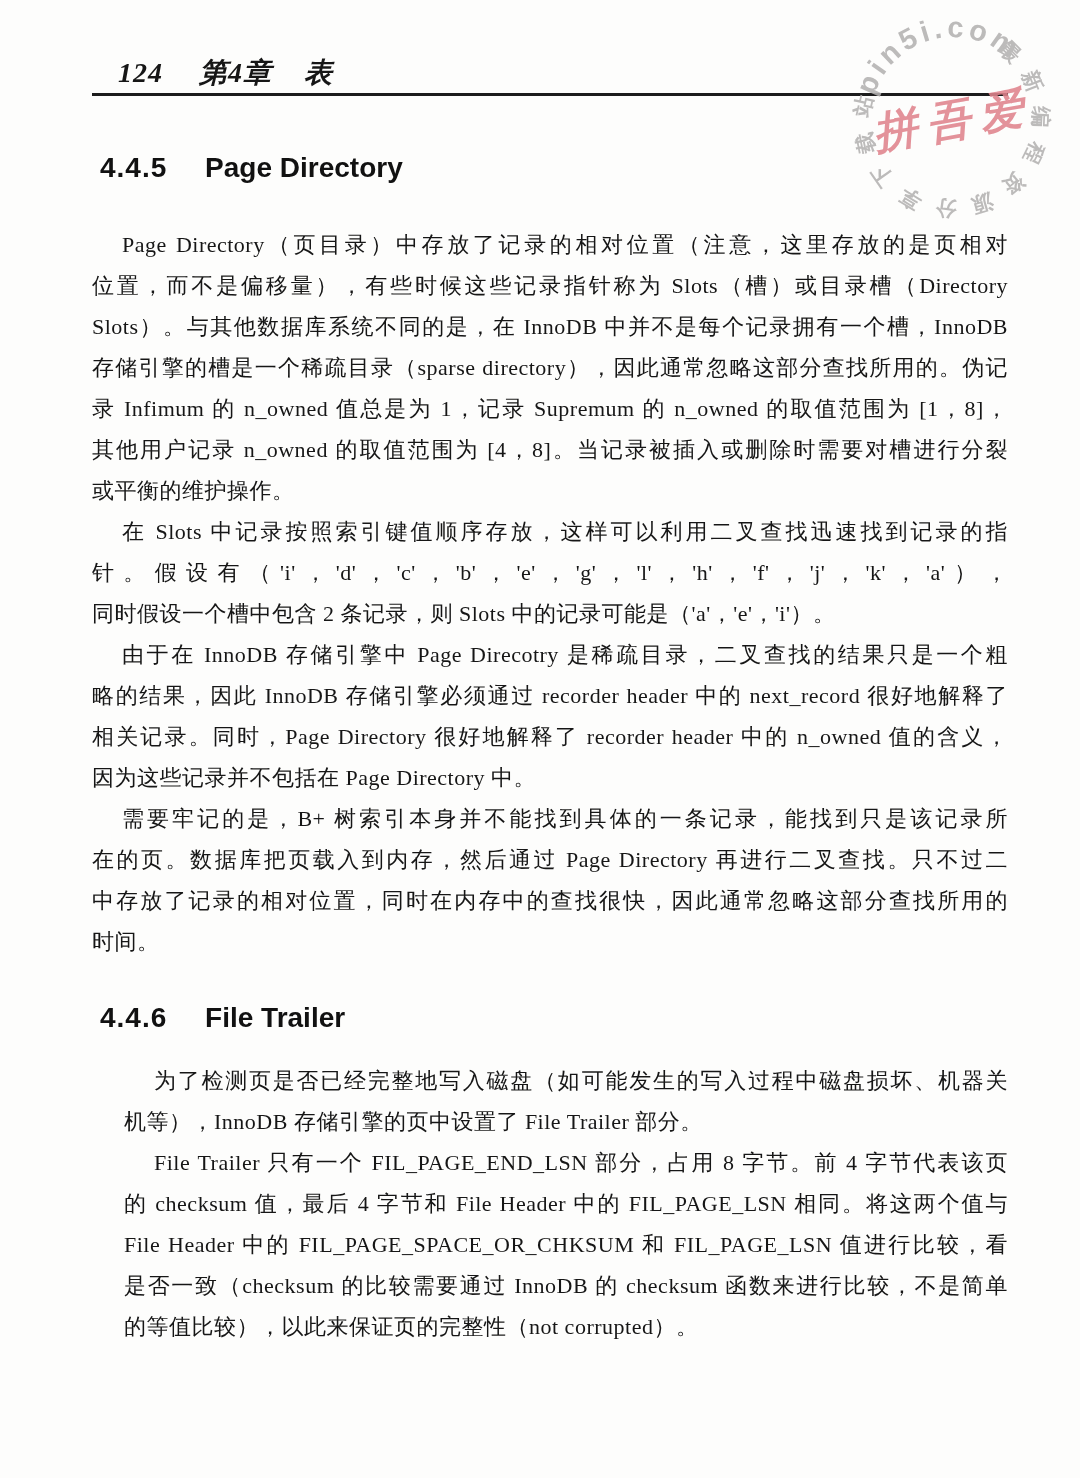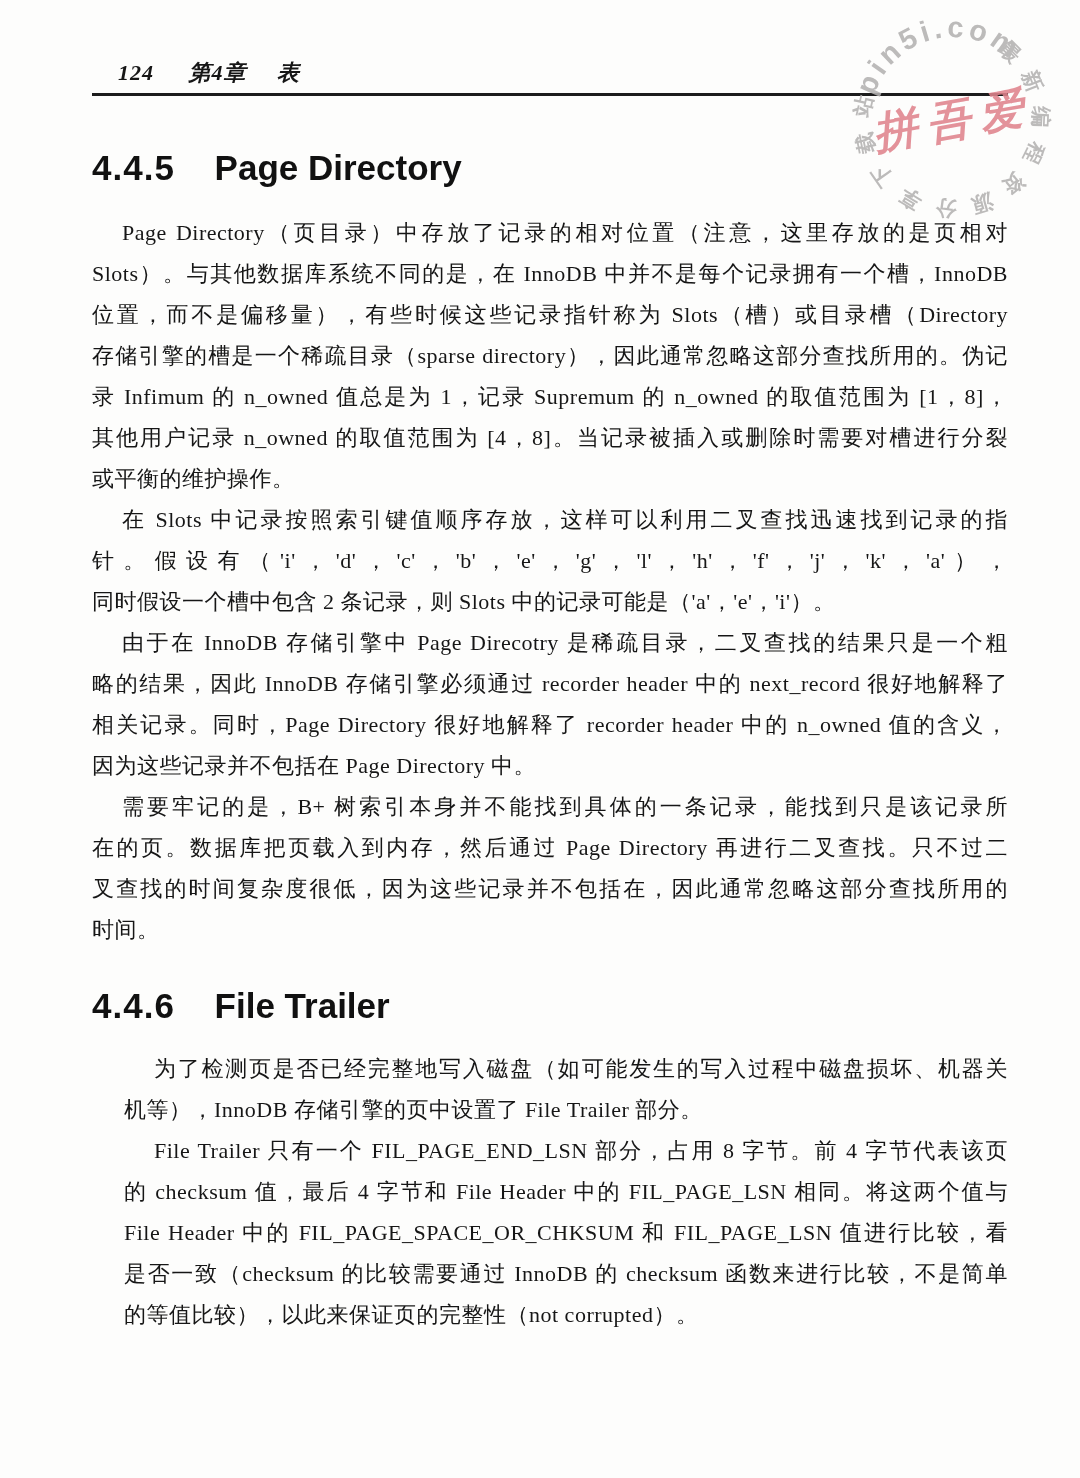--- a/index.html
+++ b/index.html
@@ -14,42 +14,42 @@
   }
   .content {
     position: absolute;
     left: 92px;
     top: 0;
     width: 916px;
     padding-top: 60px;
   }
   .running-header {
     font-style: italic;
-    font-size: 22px;
+    font-size: 28px;
     line-height: 26px;
     padding-bottom: 7px;
     padding-left: 26px;
     border-bottom: 3px solid #1c1c1c;
     font-weight: bold;
     letter-spacing: 1px;
   }
   .running-header .page-num { margin-right: 28px; font-weight: bold; }
   .running-header .chapter  { margin-right: 24px; }
   .section-heading {
-    margin: 0;
+    margin: 8px;
     margin-top: 56px;
     font-family: "Liberation Sans", "DejaVu Sans", sans-serif;
     font-weight: bold;
-    font-size: 35px;
+    font-size: 28px;
     line-height: 32px;
     color: #111;
   }
   .section-heading .sec-num { margin-right: 30px; letter-spacing: 1px; }
   .section-heading.second { margin-top: 40px; }
-  .paragraphs { margin-top: 28px; }
+  .paragraphs { margin-top: 40px; }
   .paragraphs.second { margin-top: 26px; margin-left: 32px; }
   .para { margin: 0; }
   .line {
     font-size: 22px;
     line-height: 41px;
     height: 41px;
     overflow: hidden;
     text-align: justify;
     text-align-last: justify;
     letter-spacing: 0.5px;
@@ -95,42 +95,42 @@
     </div>
 
     <section>
       <h2 class="section-heading">
         <span class="sec-num">4.4.5</span>
         <span class="sec-title">Page Directory</span>
       </h2>
       <div class="paragraphs">
           <div class="para">
             <div class="line first">Page Directory（页目录）中存放了记录的相对位置（注意，这里存放的是页相对</div>
+            <div class="line">位置，而不是偏移量），有些时候这些记录指针称为 Slots（槽）或目录槽（Directory</div>
             <div class="line">Slots）。与其他数据库系统不同的是，在 InnoDB 中并不是每个记录拥有一个槽，InnoDB</div>
-            <div class="line">位置，而不是偏移量），有些时候这些记录指针称为 Slots（槽）或目录槽（Directory</div>
             <div class="line">存储引擎的槽是一个稀疏目录（sparse directory），因此通常忽略这部分查找所用的。伪记</div>
             <div class="line">录 Infimum 的 n_owned 值总是为 1，记录 Supremum 的 n_owned 的取值范围为 [1，8]，</div>
             <div class="line">其他用户记录 n_owned 的取值范围为 [4，8]。当记录被插入或删除时需要对槽进行分裂</div>
             <div class="line last">或平衡的维护操作。</div>
           </div>
           <div class="para">
             <div class="line first">在 Slots 中记录按照索引键值顺序存放，这样可以利用二叉查找迅速找到记录的指</div>
             <div class="line">针。假设有（'i'，'d'，'c'，'b'，'e'，'g'，'l'，'h'，'f'，'j'，'k'，'a'），</div>
             <div class="line last">同时假设一个槽中包含 2 条记录，则 Slots 中的记录可能是（'a'，'e'，'i'）。</div>
           </div>
           <div class="para">
             <div class="line first">由于在 InnoDB 存储引擎中 Page Direcotry 是稀疏目录，二叉查找的结果只是一个粗</div>
             <div class="line">略的结果，因此 InnoDB 存储引擎必须通过 recorder header 中的 next_record 很好地解释了</div>
             <div class="line">相关记录。同时，Page Directory 很好地解释了 recorder header 中的 n_owned 值的含义，</div>
             <div class="line last">因为这些记录并不包括在 Page Directory 中。</div>
           </div>
           <div class="para">
             <div class="line first">需要牢记的是，B+ 树索引本身并不能找到具体的一条记录，能找到只是该记录所</div>
             <div class="line">在的页。数据库把页载入到内存，然后通过 Page Directory 再进行二叉查找。只不过二</div>
-            <div class="line">叉查找的时间复杂度很低，因为这些记录并不包括在，因此通常忽略这部分查找所用的</div>
+            <div class="line">中存放了记录的相对位置，同时在内存中的查找很快，因此通常忽略这部分查找所用的</div>
             <div class="line last">时间。</div>
           </div>
         </div>
     </section>
 
     <section>
       <h2 class="section-heading second">
         <span class="sec-num">4.4.6</span>
         <span class="sec-title">File Trailer</span>
       </h2>

